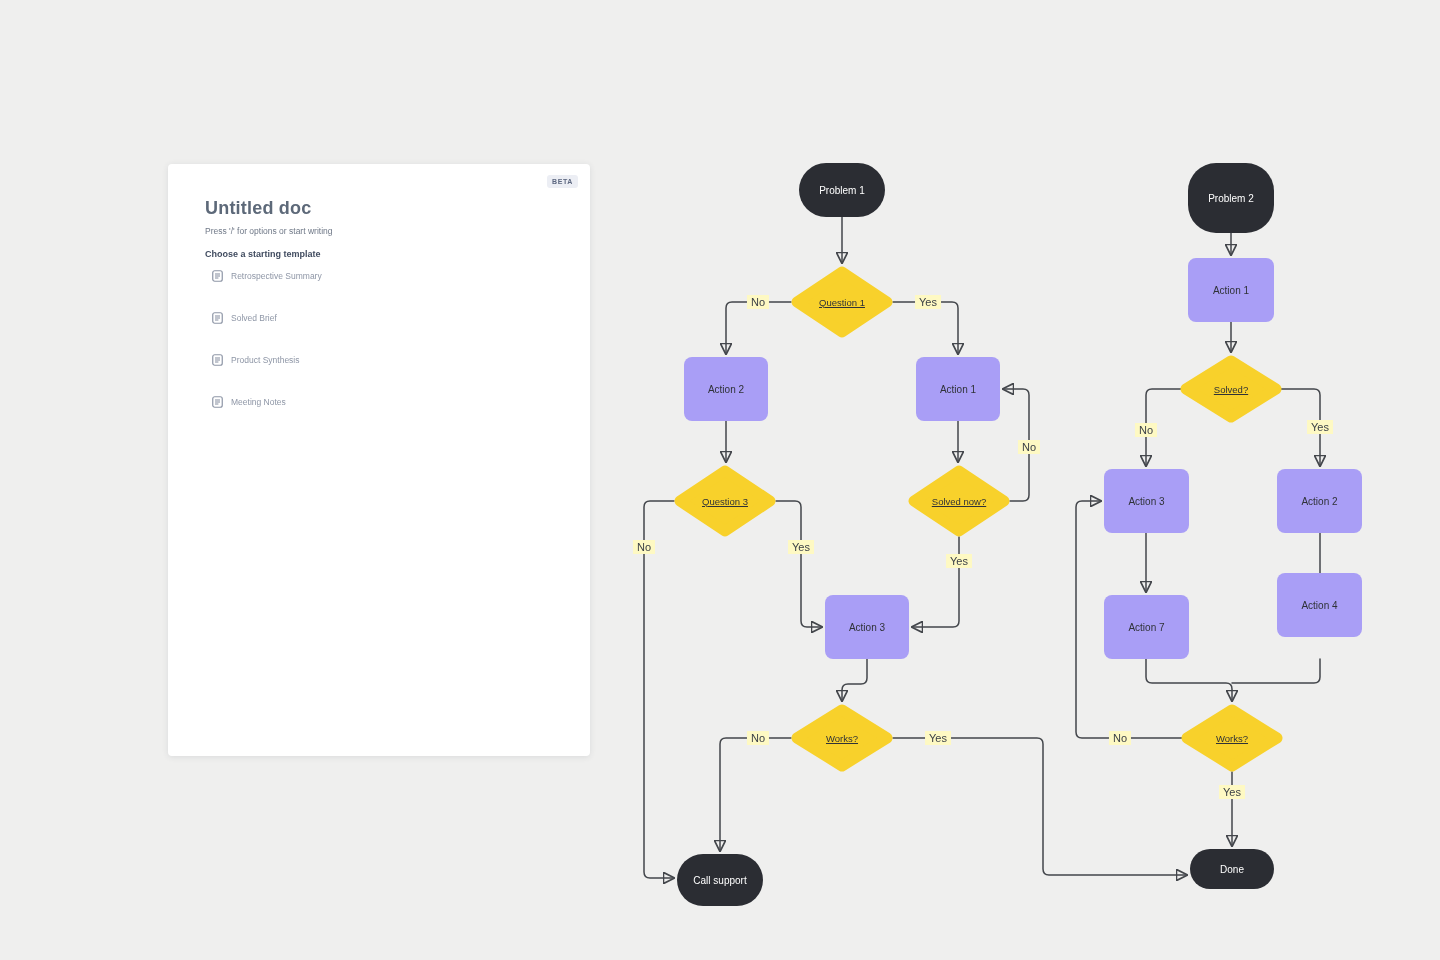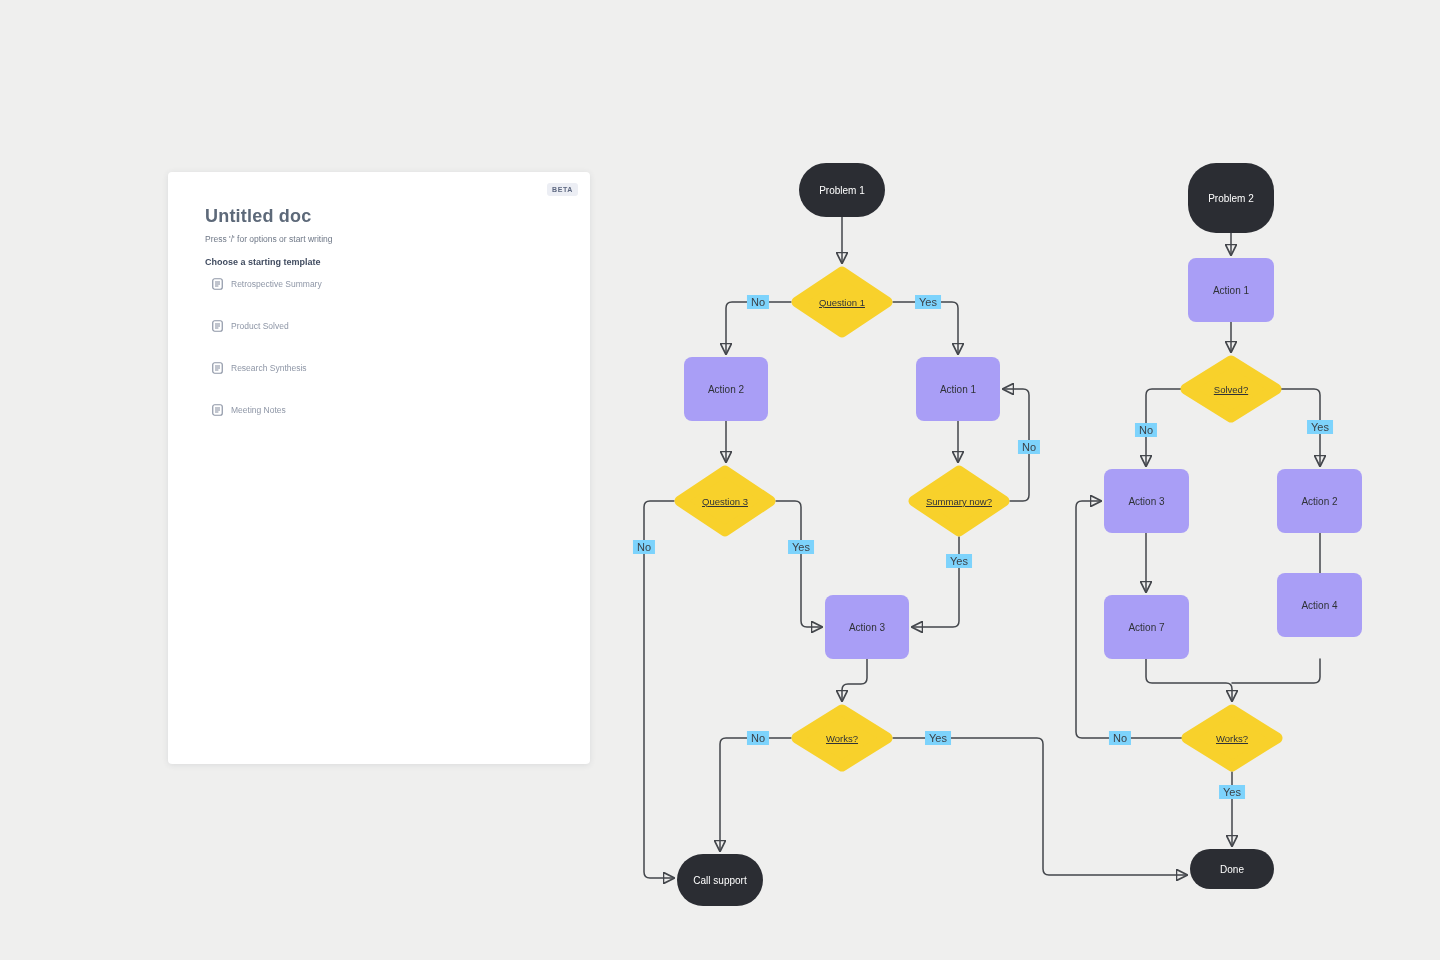--- a/index.html
+++ b/index.html
@@ -8,21 +8,20 @@
     background:#efefee;
     font-family:"Liberation Sans",sans-serif;
   }
   .canvas{position:relative;width:1440px;height:960px;}
 
   
   .doc-card{
     position:absolute;left:168px;top:164px;width:422px;height:592px;
     background:#ffffff;border-radius:4px;
     box-shadow:0 1px 6px rgba(40,48,70,.10);
-    margin-top:8px;
   }
   .beta{
     position:absolute;top:11px;right:12px;
     background:#eceef4;color:#5d6880;
     font-size:7px;font-weight:bold;letter-spacing:.6px;
     padding:3px 5px;border-radius:3px;
   }
   .doc-title{
     position:absolute;left:37px;top:34px;
     font-size:18px;font-weight:bold;color:#5d6979;letter-spacing:.2px;
@@ -42,21 +41,21 @@
   .rect{background:#a99ef6;border-radius:8px;}
   .diamond{background:transparent;}
   .diamond > svg{position:absolute;left:0;top:0;}
   .diamond .lbl{position:relative;font-size:9.5px;text-decoration:underline;}
 
   
   svg.edges{position:absolute;left:0;top:0;pointer-events:none;}
   svg.edges path{fill:none;stroke:#43464b;stroke-width:1.5;stroke-linecap:round;pointer-events:stroke;cursor:pointer;}
   .elabel{
     position:absolute;transform:translate(-50%,-50%);
-    background:#7dd3fc;color:#3c4147;font-size:11px;
+    background:#fef9c3;color:#3c4147;font-size:11px;
     padding:1px 4px;cursor:pointer;white-space:nowrap;
   }
 </style>
 </head>
 <body>
 
 <div class="canvas">
 
   <div class="doc-card">
     <div class="beta">BETA</div>
@@ -73,30 +72,30 @@
         </svg>
         <span>Retrospective Summary</span>
       </div>
       <div class="tpl-item">
         <svg width="11" height="12" viewBox="0 0 11 12">
           <rect x="0.75" y="0.75" width="9.5" height="10.5" rx="2" fill="none" stroke="#8e96a6" stroke-width="1.2"></rect>
           <line x1="3" y1="4" x2="8" y2="4" stroke="#8e96a6" stroke-width="1.1"></line>
           <line x1="3" y1="6" x2="8" y2="6" stroke="#8e96a6" stroke-width="1.1"></line>
           <line x1="3" y1="8" x2="6.4" y2="8" stroke="#8e96a6" stroke-width="1.1"></line>
         </svg>
-        <span>Product Solved</span>
-      </div>
-      <div class="tpl-item">
-        <svg width="11" height="12" viewBox="0 0 11 12">
-          <rect x="0.75" y="0.75" width="9.5" height="10.5" rx="2" fill="none" stroke="#8e96a6" stroke-width="1.2"></rect>
-          <line x1="3" y1="4" x2="8" y2="4" stroke="#8e96a6" stroke-width="1.1"></line>
-          <line x1="3" y1="6" x2="8" y2="6" stroke="#8e96a6" stroke-width="1.1"></line>
-          <line x1="3" y1="8" x2="6.4" y2="8" stroke="#8e96a6" stroke-width="1.1"></line>
-        </svg>
-        <span>Research Synthesis</span>
+        <span>Solved Brief</span>
+      </div>
+      <div class="tpl-item">
+        <svg width="11" height="12" viewBox="0 0 11 12">
+          <rect x="0.75" y="0.75" width="9.5" height="10.5" rx="2" fill="none" stroke="#8e96a6" stroke-width="1.2"></rect>
+          <line x1="3" y1="4" x2="8" y2="4" stroke="#8e96a6" stroke-width="1.1"></line>
+          <line x1="3" y1="6" x2="8" y2="6" stroke="#8e96a6" stroke-width="1.1"></line>
+          <line x1="3" y1="8" x2="6.4" y2="8" stroke="#8e96a6" stroke-width="1.1"></line>
+        </svg>
+        <span>Product Synthesis</span>
       </div>
       <div class="tpl-item">
         <svg width="11" height="12" viewBox="0 0 11 12">
           <rect x="0.75" y="0.75" width="9.5" height="10.5" rx="2" fill="none" stroke="#8e96a6" stroke-width="1.2"></rect>
           <line x1="3" y1="4" x2="8" y2="4" stroke="#8e96a6" stroke-width="1.1"></line>
           <line x1="3" y1="6" x2="8" y2="6" stroke="#8e96a6" stroke-width="1.1"></line>
           <line x1="3" y1="8" x2="6.4" y2="8" stroke="#8e96a6" stroke-width="1.1"></line>
         </svg>
         <span>Meeting Notes</span>
       </div>
@@ -166,21 +165,21 @@
   <div class="node diamond" style="left:674px;top:465px;width:102px;height:72px;">
     <svg width="102" height="72" viewBox="0 0 102 72">
       <polygon points="51,6 96,36 51,66 6,36" fill="#f8d12b" stroke="#f8d12b" stroke-width="11" stroke-linejoin="round"></polygon>
     </svg>
     <span class="lbl">Question 3</span>
   </div>
   <div class="node diamond" style="left:908px;top:465px;width:102px;height:72px;">
     <svg width="102" height="72" viewBox="0 0 102 72">
       <polygon points="51,6 96,36 51,66 6,36" fill="#f8d12b" stroke="#f8d12b" stroke-width="11" stroke-linejoin="round"></polygon>
     </svg>
-    <span class="lbl">Summary now?</span>
+    <span class="lbl">Solved now?</span>
   </div>
   <div class="node rect" style="left:825px;top:595px;width:84px;height:64px;">
     <span>Action 3</span>
   </div>
   <div class="node diamond" style="left:791px;top:704px;width:102px;height:68px;">
     <svg width="102" height="68" viewBox="0 0 102 68">
       <polygon points="51,6 96,34 51,62 6,34" fill="#f8d12b" stroke="#f8d12b" stroke-width="11" stroke-linejoin="round"></polygon>
     </svg>
     <span class="lbl">Works?</span>
   </div>

